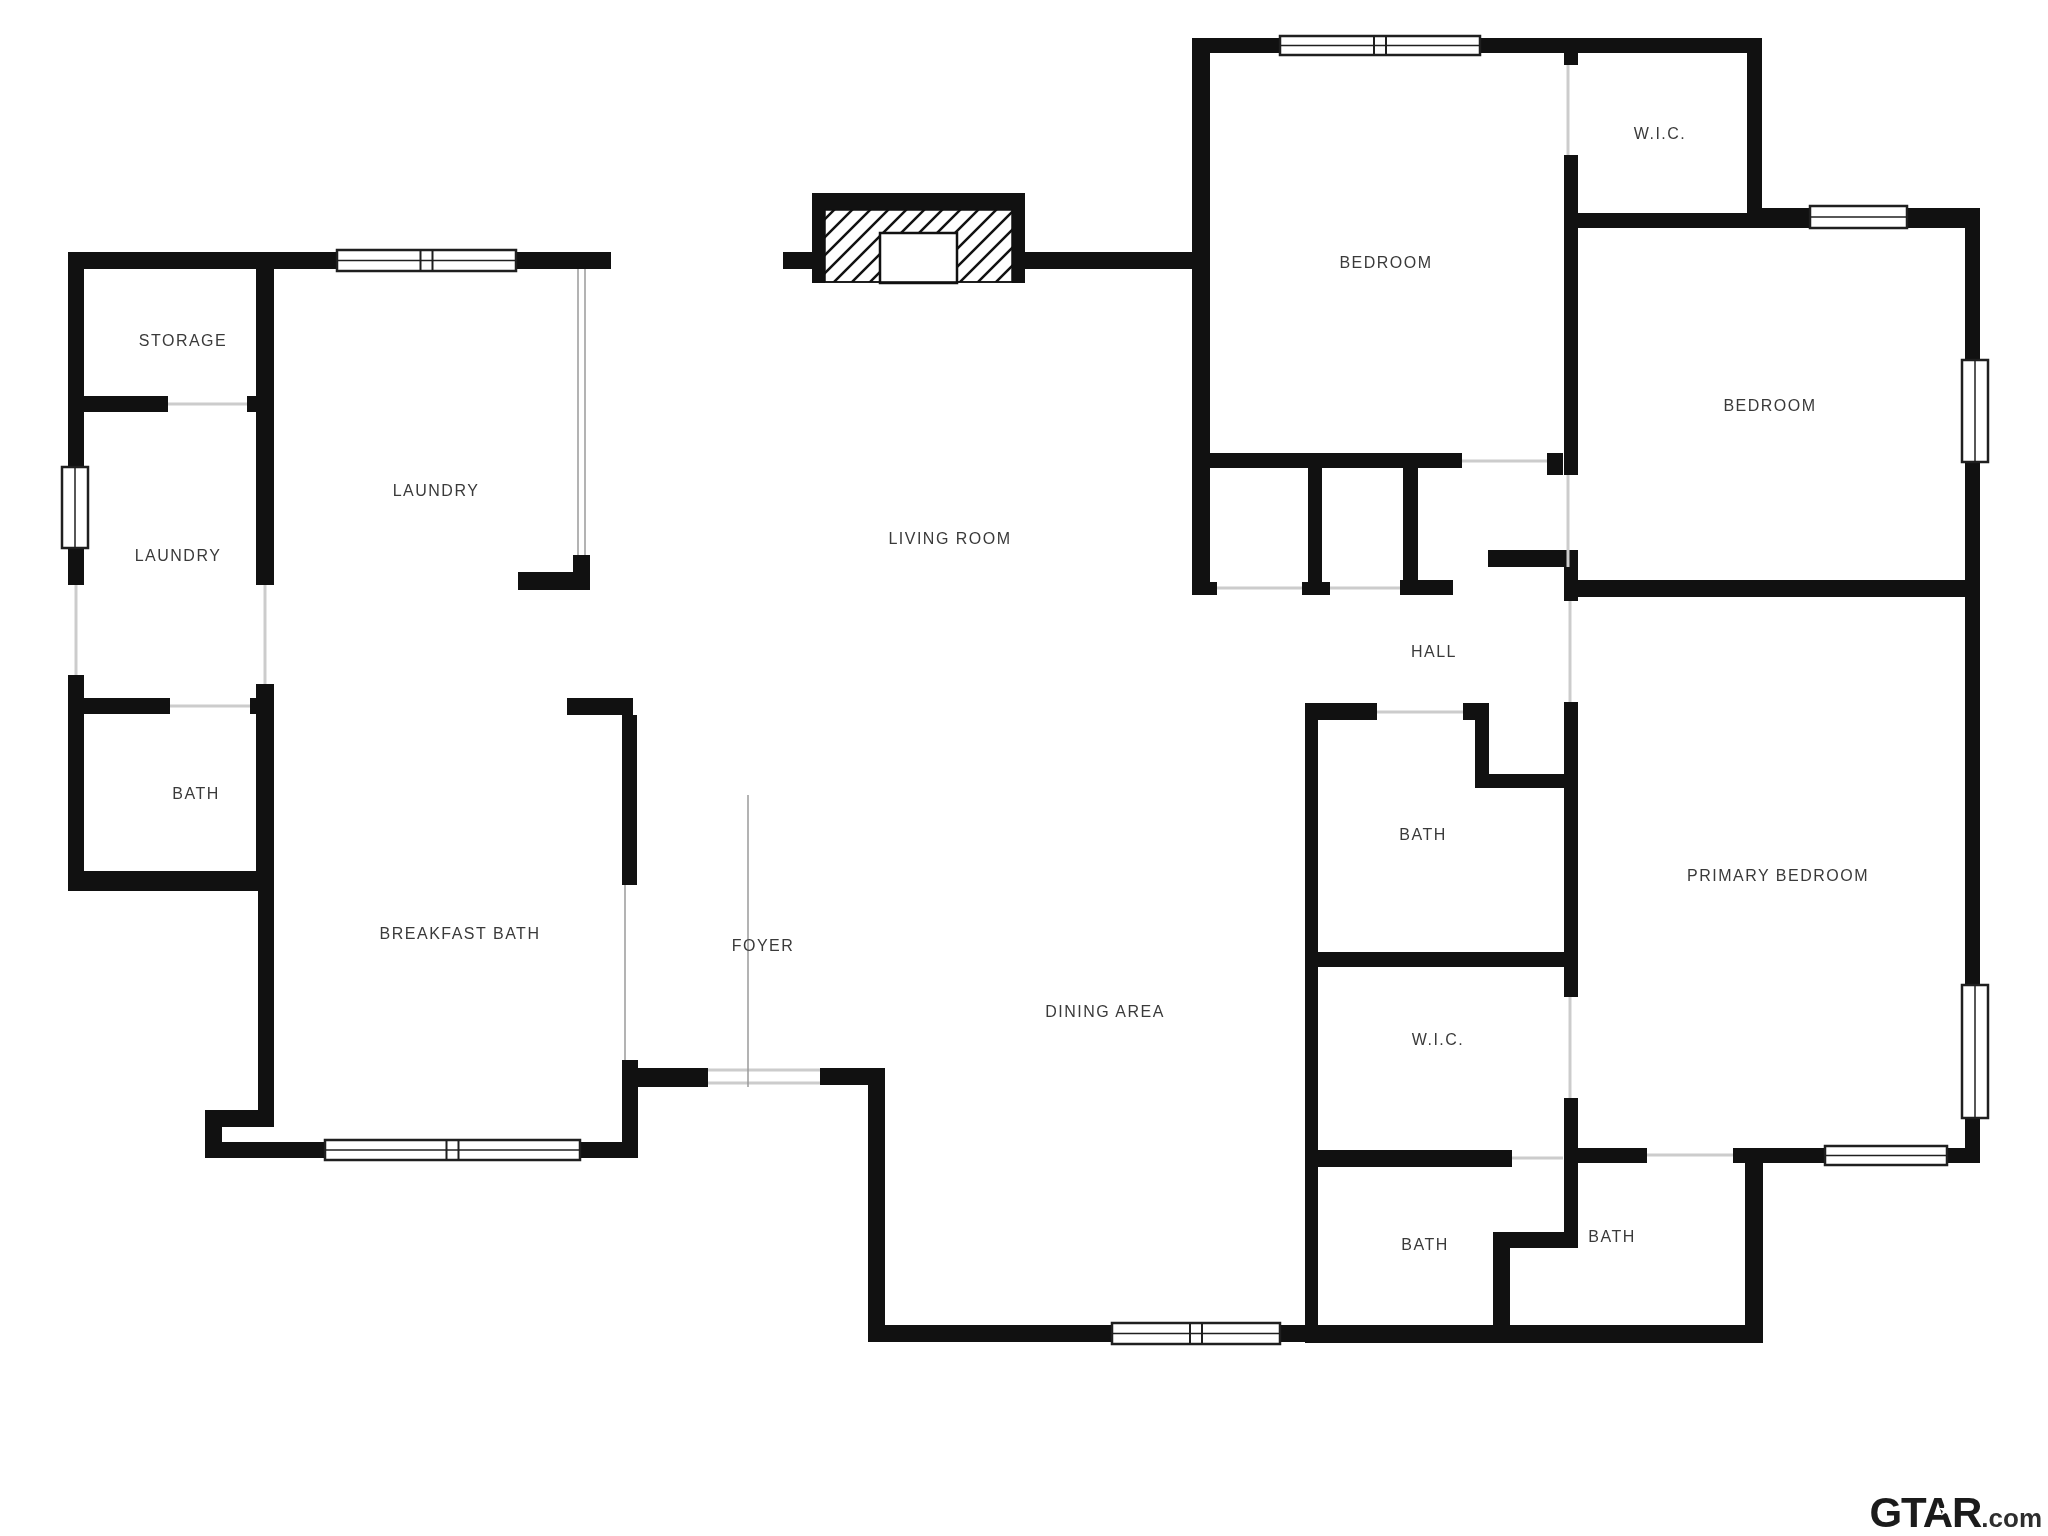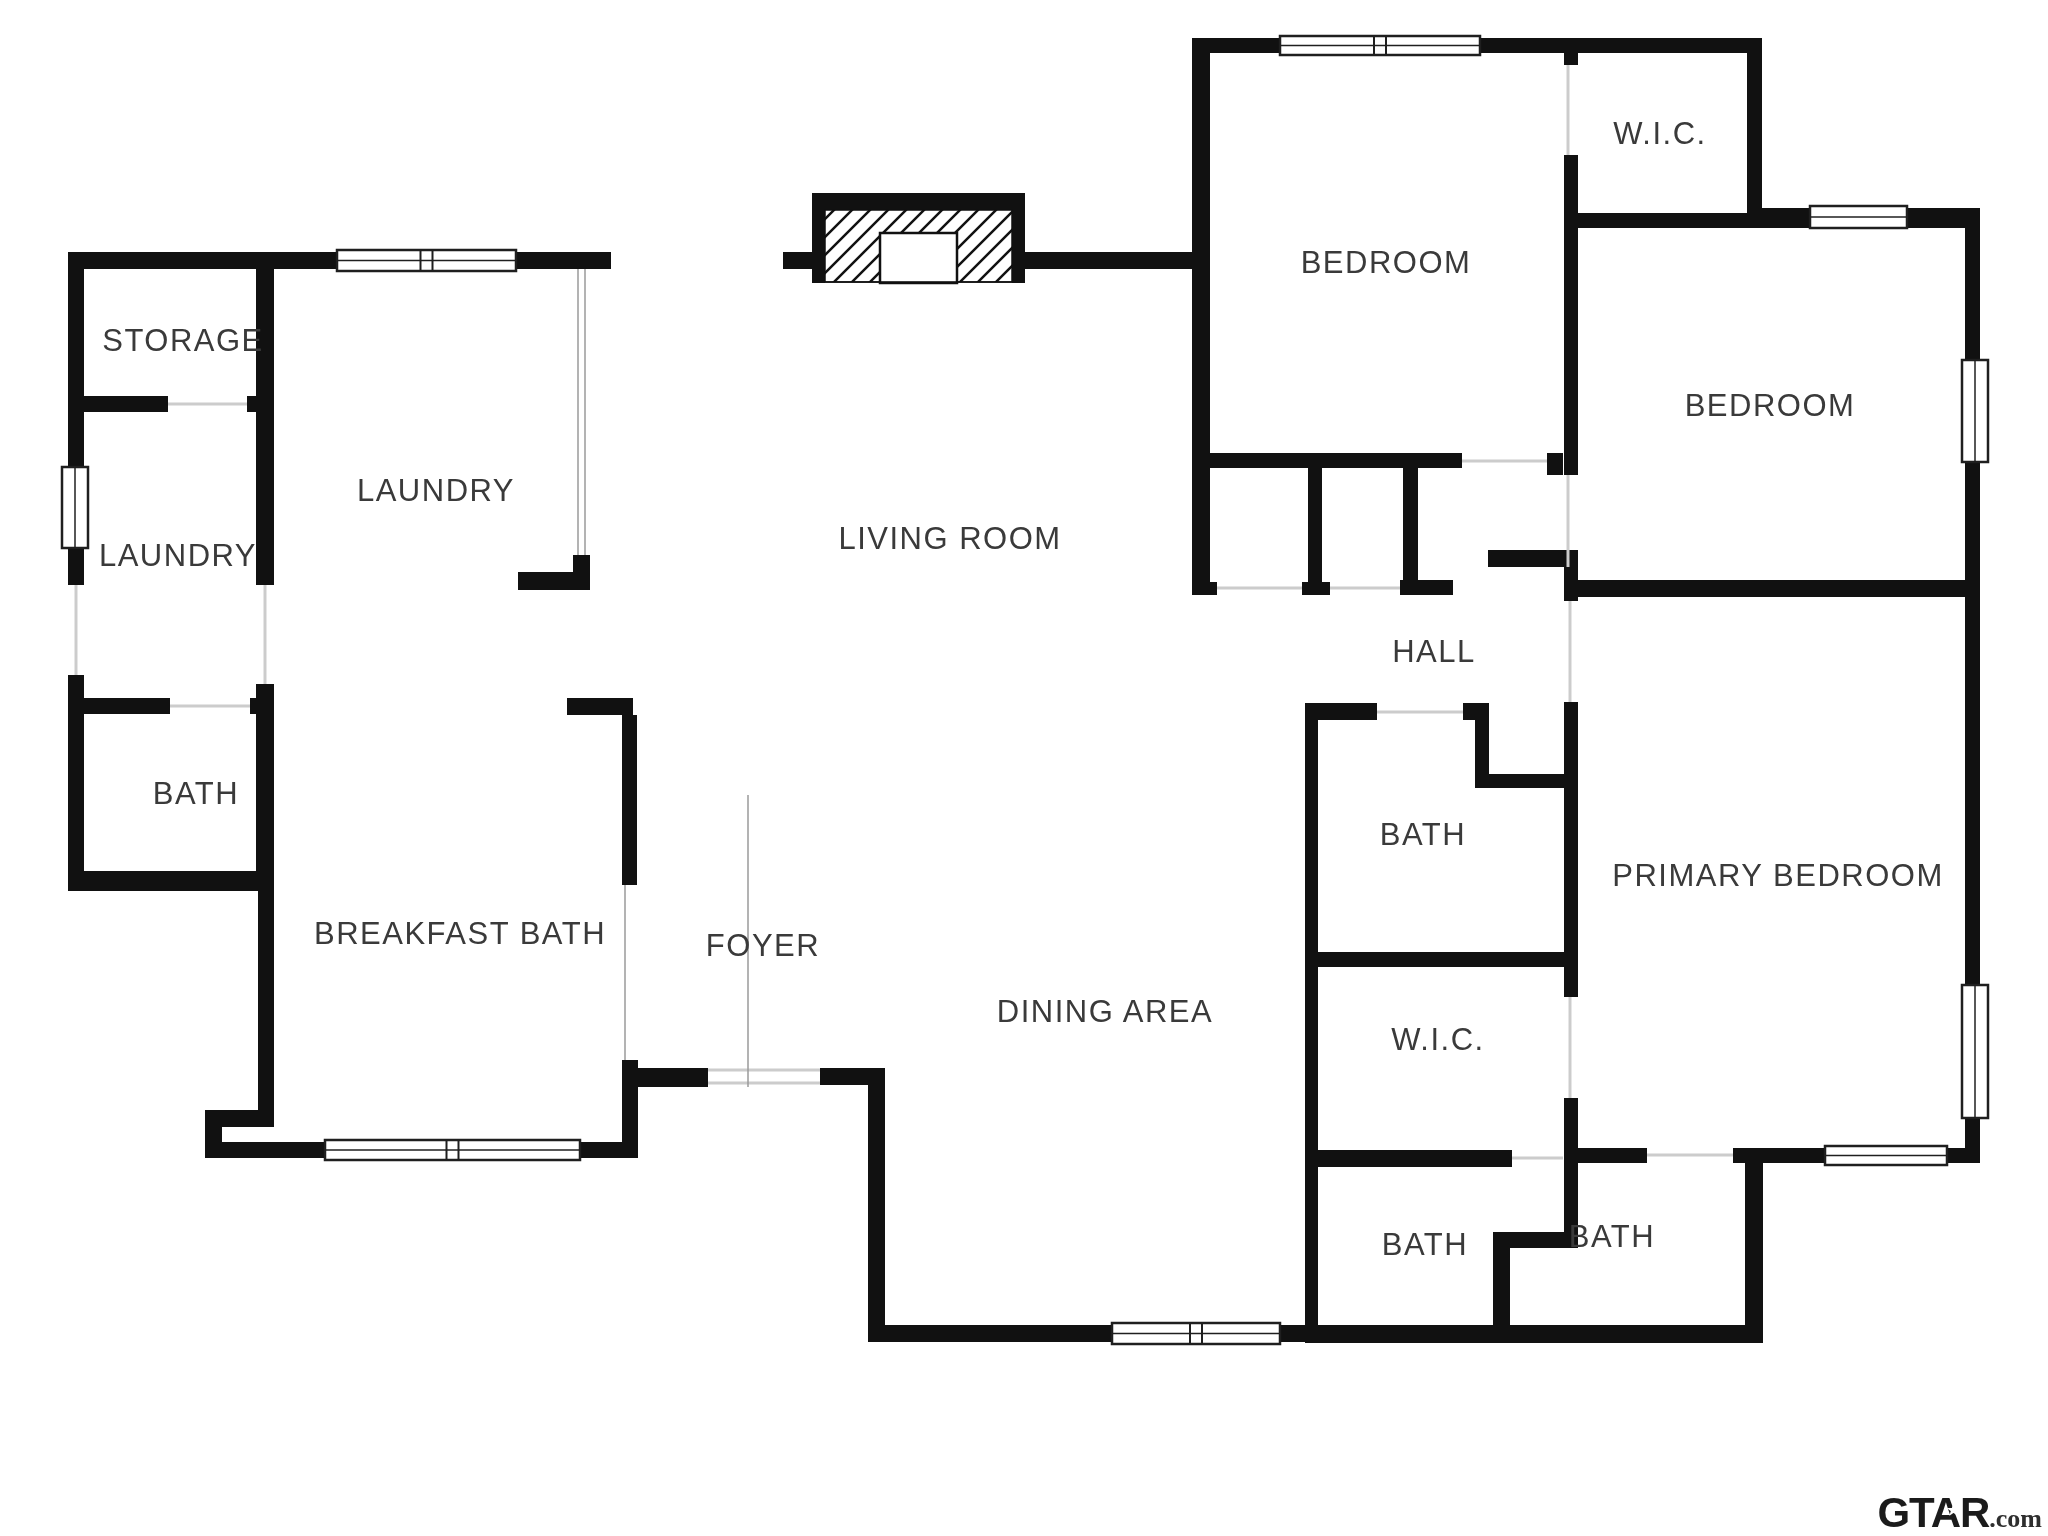--- a/index.html
+++ b/index.html
@@ -1,24 +1,24 @@
 <!DOCTYPE html>
 <html><head>
 <meta charset="utf-8">
 <style>
   html,body{margin:0;padding:0;background:#ffffff;}
   #canvas{position:absolute;left:0;top:0;width:2048px;height:1536px;background:#ffffff;overflow:hidden;
           font-family:"Liberation Sans",sans-serif;}
   #plan-svg{position:absolute;left:0;top:0;}
   .room-label{position:absolute;transform:translate(-50%,-50%);white-space:nowrap;
-              font-size:31px;letter-spacing:1.5px;color:#3a3a3a;}
+              font-size:16px;letter-spacing:1.5px;color:#3a3a3a;}
   #watermark{position:absolute;right:6px;bottom:2px;line-height:1;}
   #wm-brand{font-size:42px;font-weight:bold;color:#1b1b1b;letter-spacing:-1px;position:relative;margin-top:40px;}
   #wm-star{position:absolute;right:30px;top:13px;font-size:15px;color:#ffffff;}
-  #wm-suffix{font-size:26px;font-weight:bold;color:#2e2e2e;font-family:Liberation Serif, serif;}
+  #wm-suffix{font-size:26px;font-weight:bold;color:#2e2e2e;}
 </style>
 </head>
 <body>
 
 <div id="canvas">
   <svg id="plan-svg" width="2048" height="1536" viewBox="0 0 2048 1536">
     <defs>
       <pattern id="hatch" width="18" height="18" patternUnits="userSpaceOnUse">
         <path d="M-4,4 L4,-4 M0,18 L18,0 M14,22 L22,14" stroke="#111111" stroke-width="2.5" fill="none"></path>
       </pattern>

